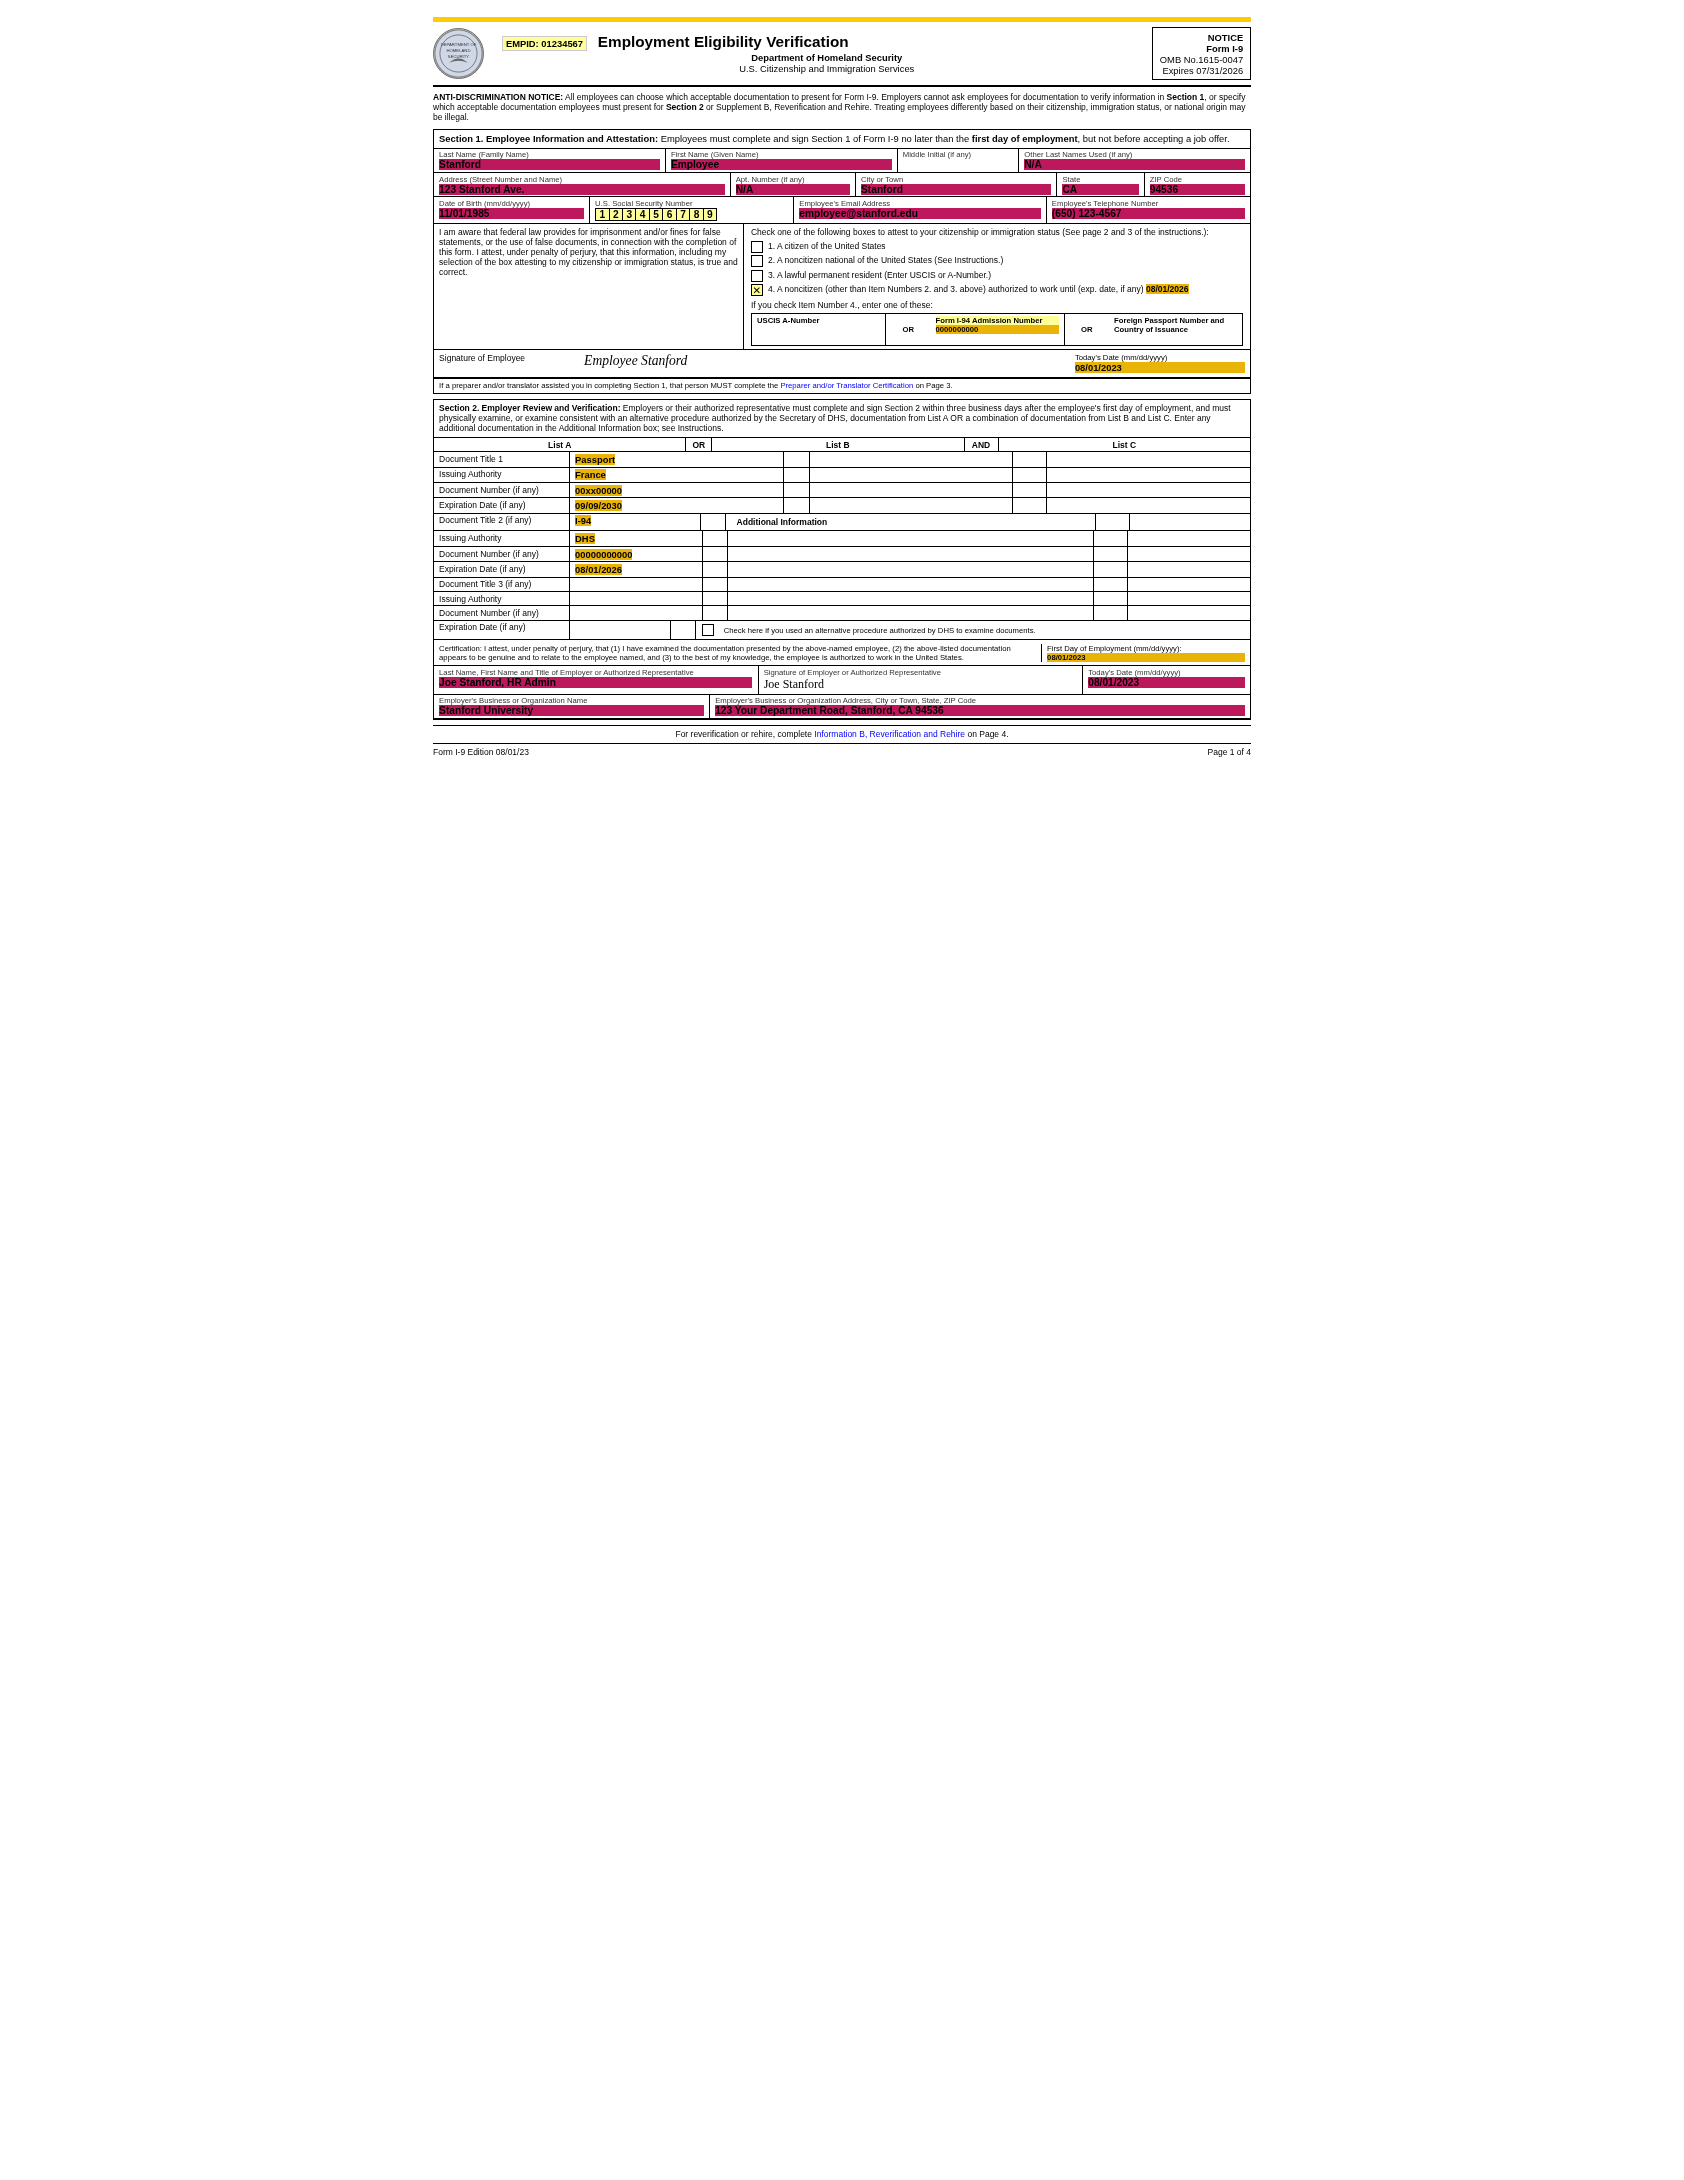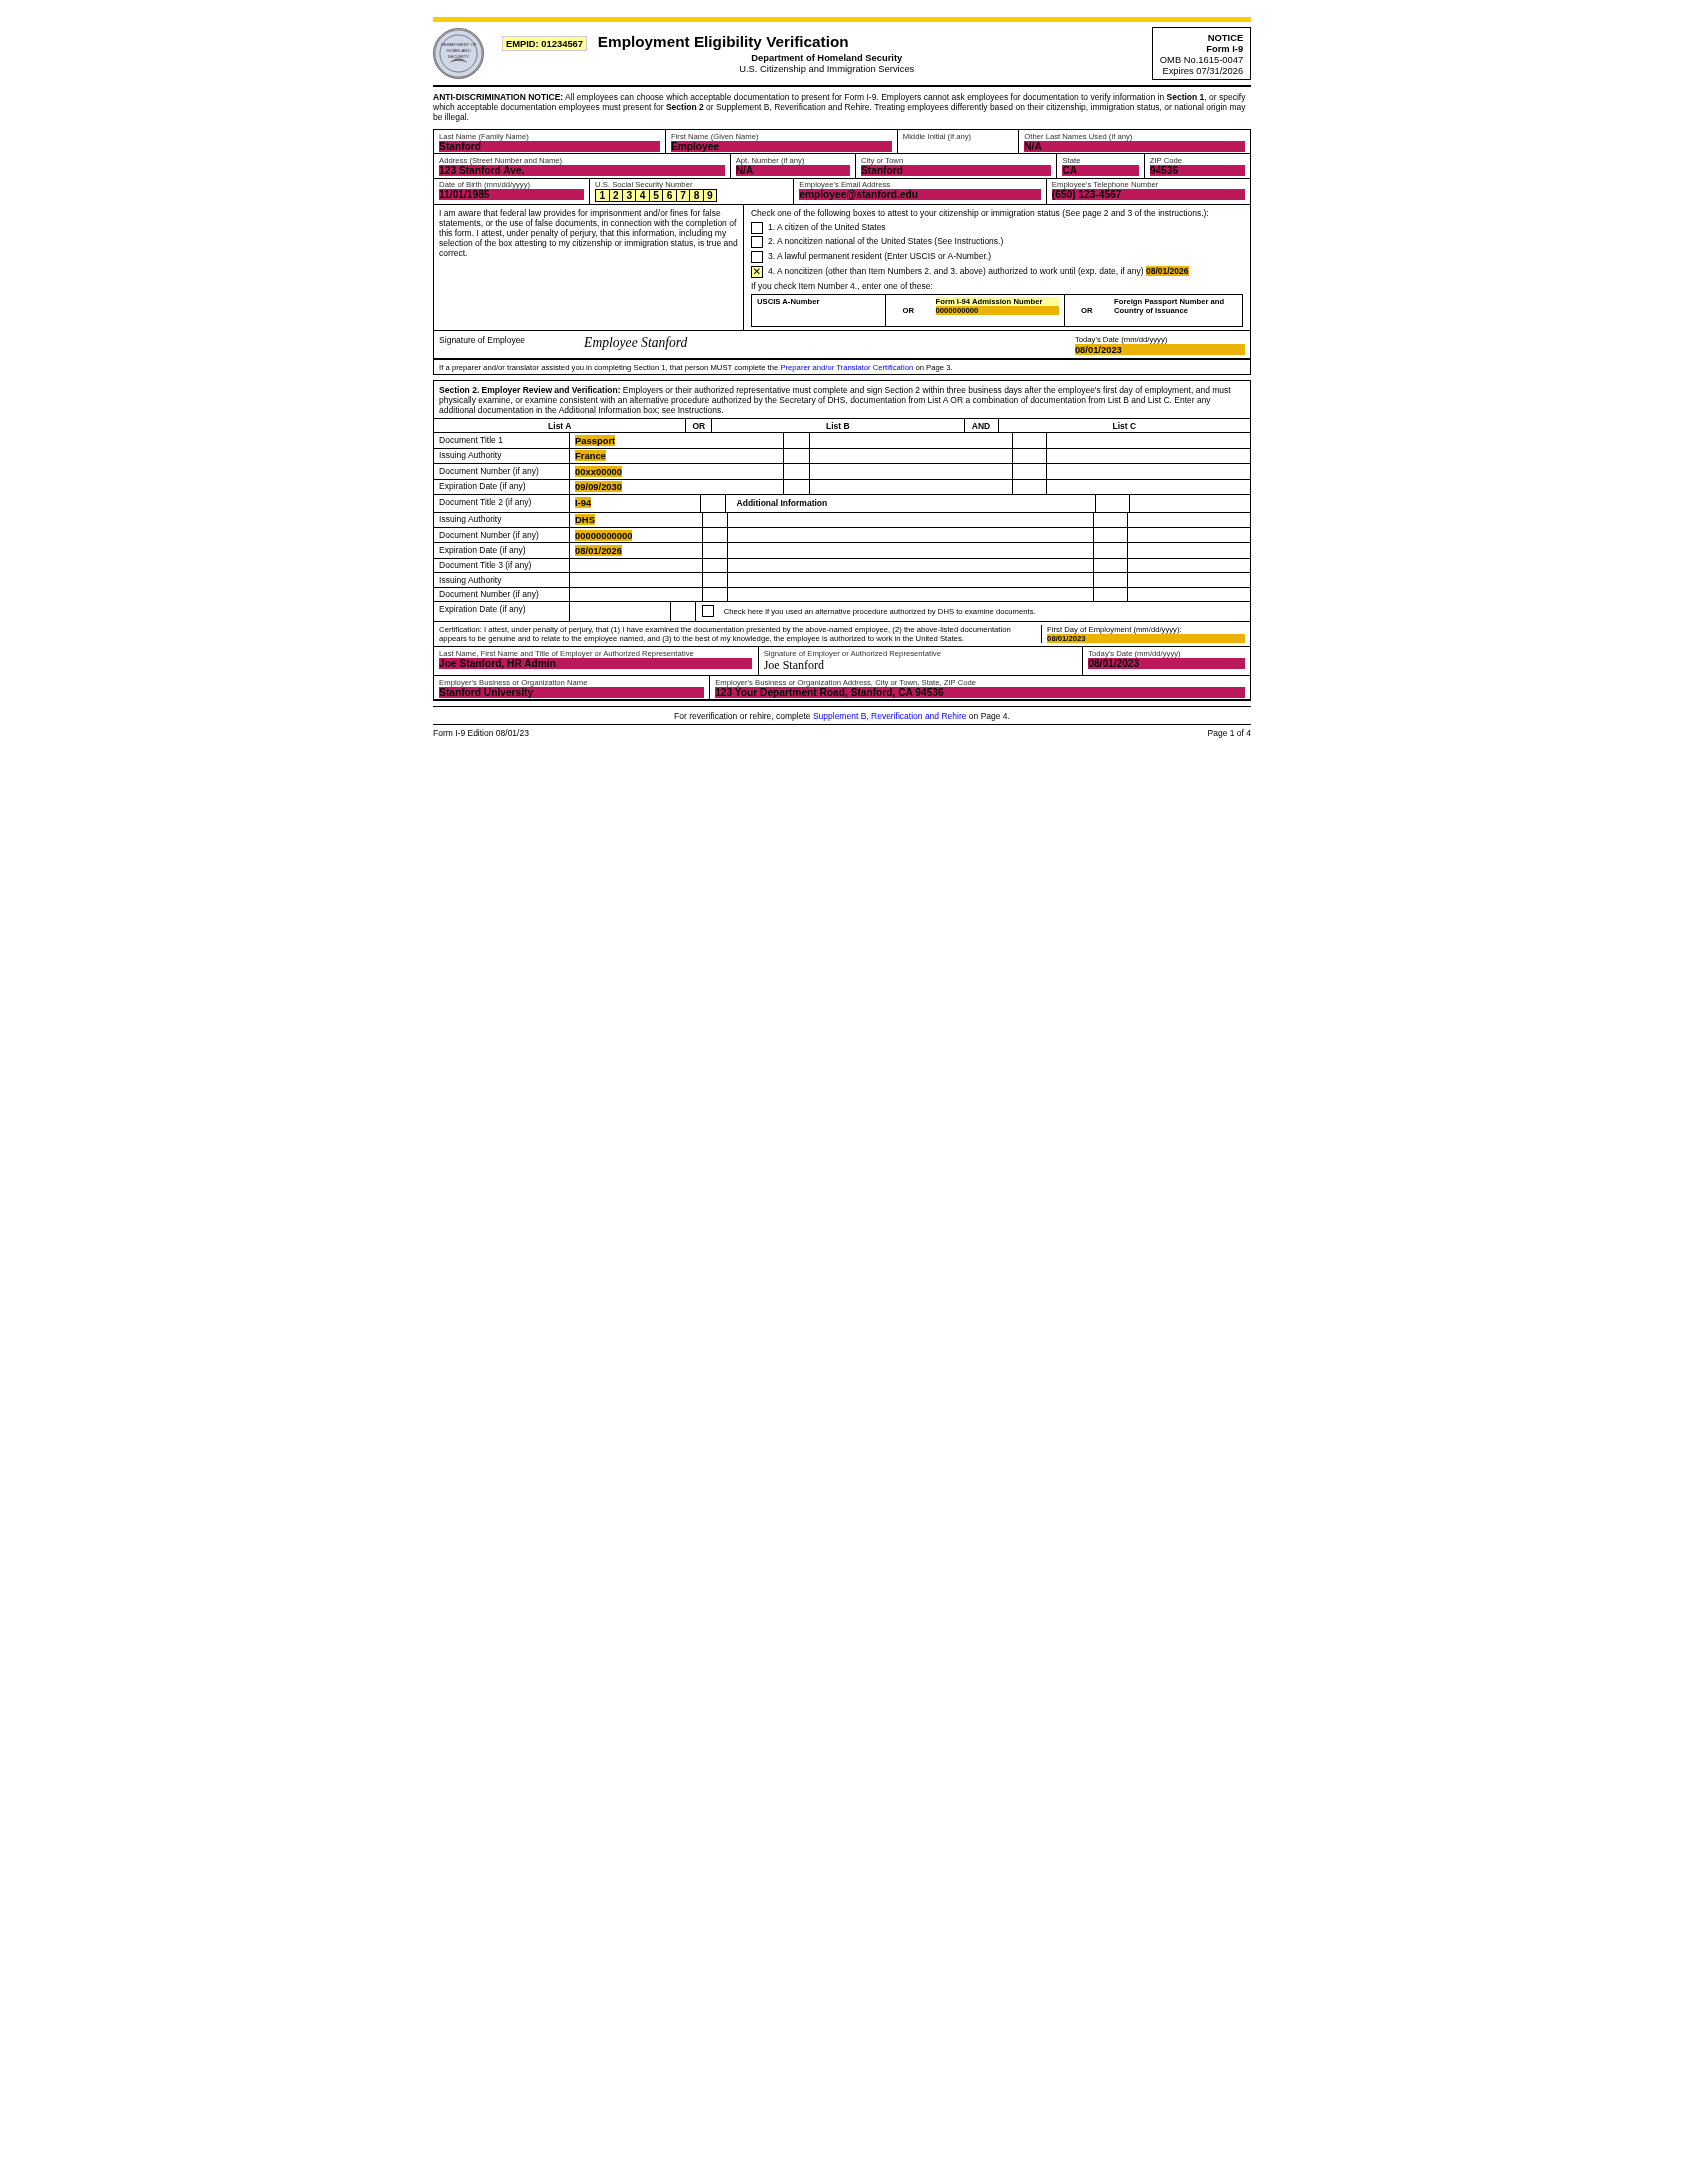--- a/index.html
+++ b/index.html
@@ -120,20 +120,23 @@
   </div>
 </div>
 
 <div class="notice-section">
   <p>
     <b>ANTI-DISCRIMINATION NOTICE:</b>  All employees can choose which acceptable documentation to present for Form I-9.  Employers cannot ask employees for documentation to verify information in <b>Section 1</b>, or specify which acceptable documentation employees must present for <b>Section 2</b> or Supplement B, Reverification and Rehire.  Treating employees differently based on their citizenship, immigration status, or national origin may be illegal.
   </p>
 </div>
 
 <div class="form-section">
+  <div class="section-header">
+    <b>Section 1. Employee Information and Attestation:</b> <span>Employees must complete and sign Section 1 of Form I-9 no later than the <b>first day of employment</b>, but not before accepting a job offer.</span>
+  </div>
 
   <div class="form-row">
     <div class="form-cell" style="flex:2;">
       <div class="cell-label">Last Name (Family Name)</div>
       <div class="cell-value highlight-yellow">Stanford</div>
     </div>
     <div class="form-cell" style="flex:2;">
       <div class="cell-label">First Name (Given Name)</div>
       <div class="cell-value highlight-yellow">Employee</div>
     </div>
@@ -435,21 +438,21 @@
     </div>
     <div class="employer-cell" style="flex:3;">
       <div class="cell-label">Employer's Business or Organization Address, City or Town, State, ZIP Code</div>
       <div class="cell-value highlight-yellow">123 Your Department Road, Stanford, CA 94536</div>
     </div>
   </div>
 </div>
 
 <div class="footer-supplement">
   <span>For reverification or rehire, complete </span>
-  <a>Supplement B, Reverification and Rehire</a>
+  <a>Information B, Reverification and Rehire</a>
   <span> on Page 4.</span>
 </div>
 
 <div class="form-footer">
   <span>Form I-9  Edition  08/01/23</span>
   <span>Page 1 of 4</span>
 </div>
 
 
 </body></html>

